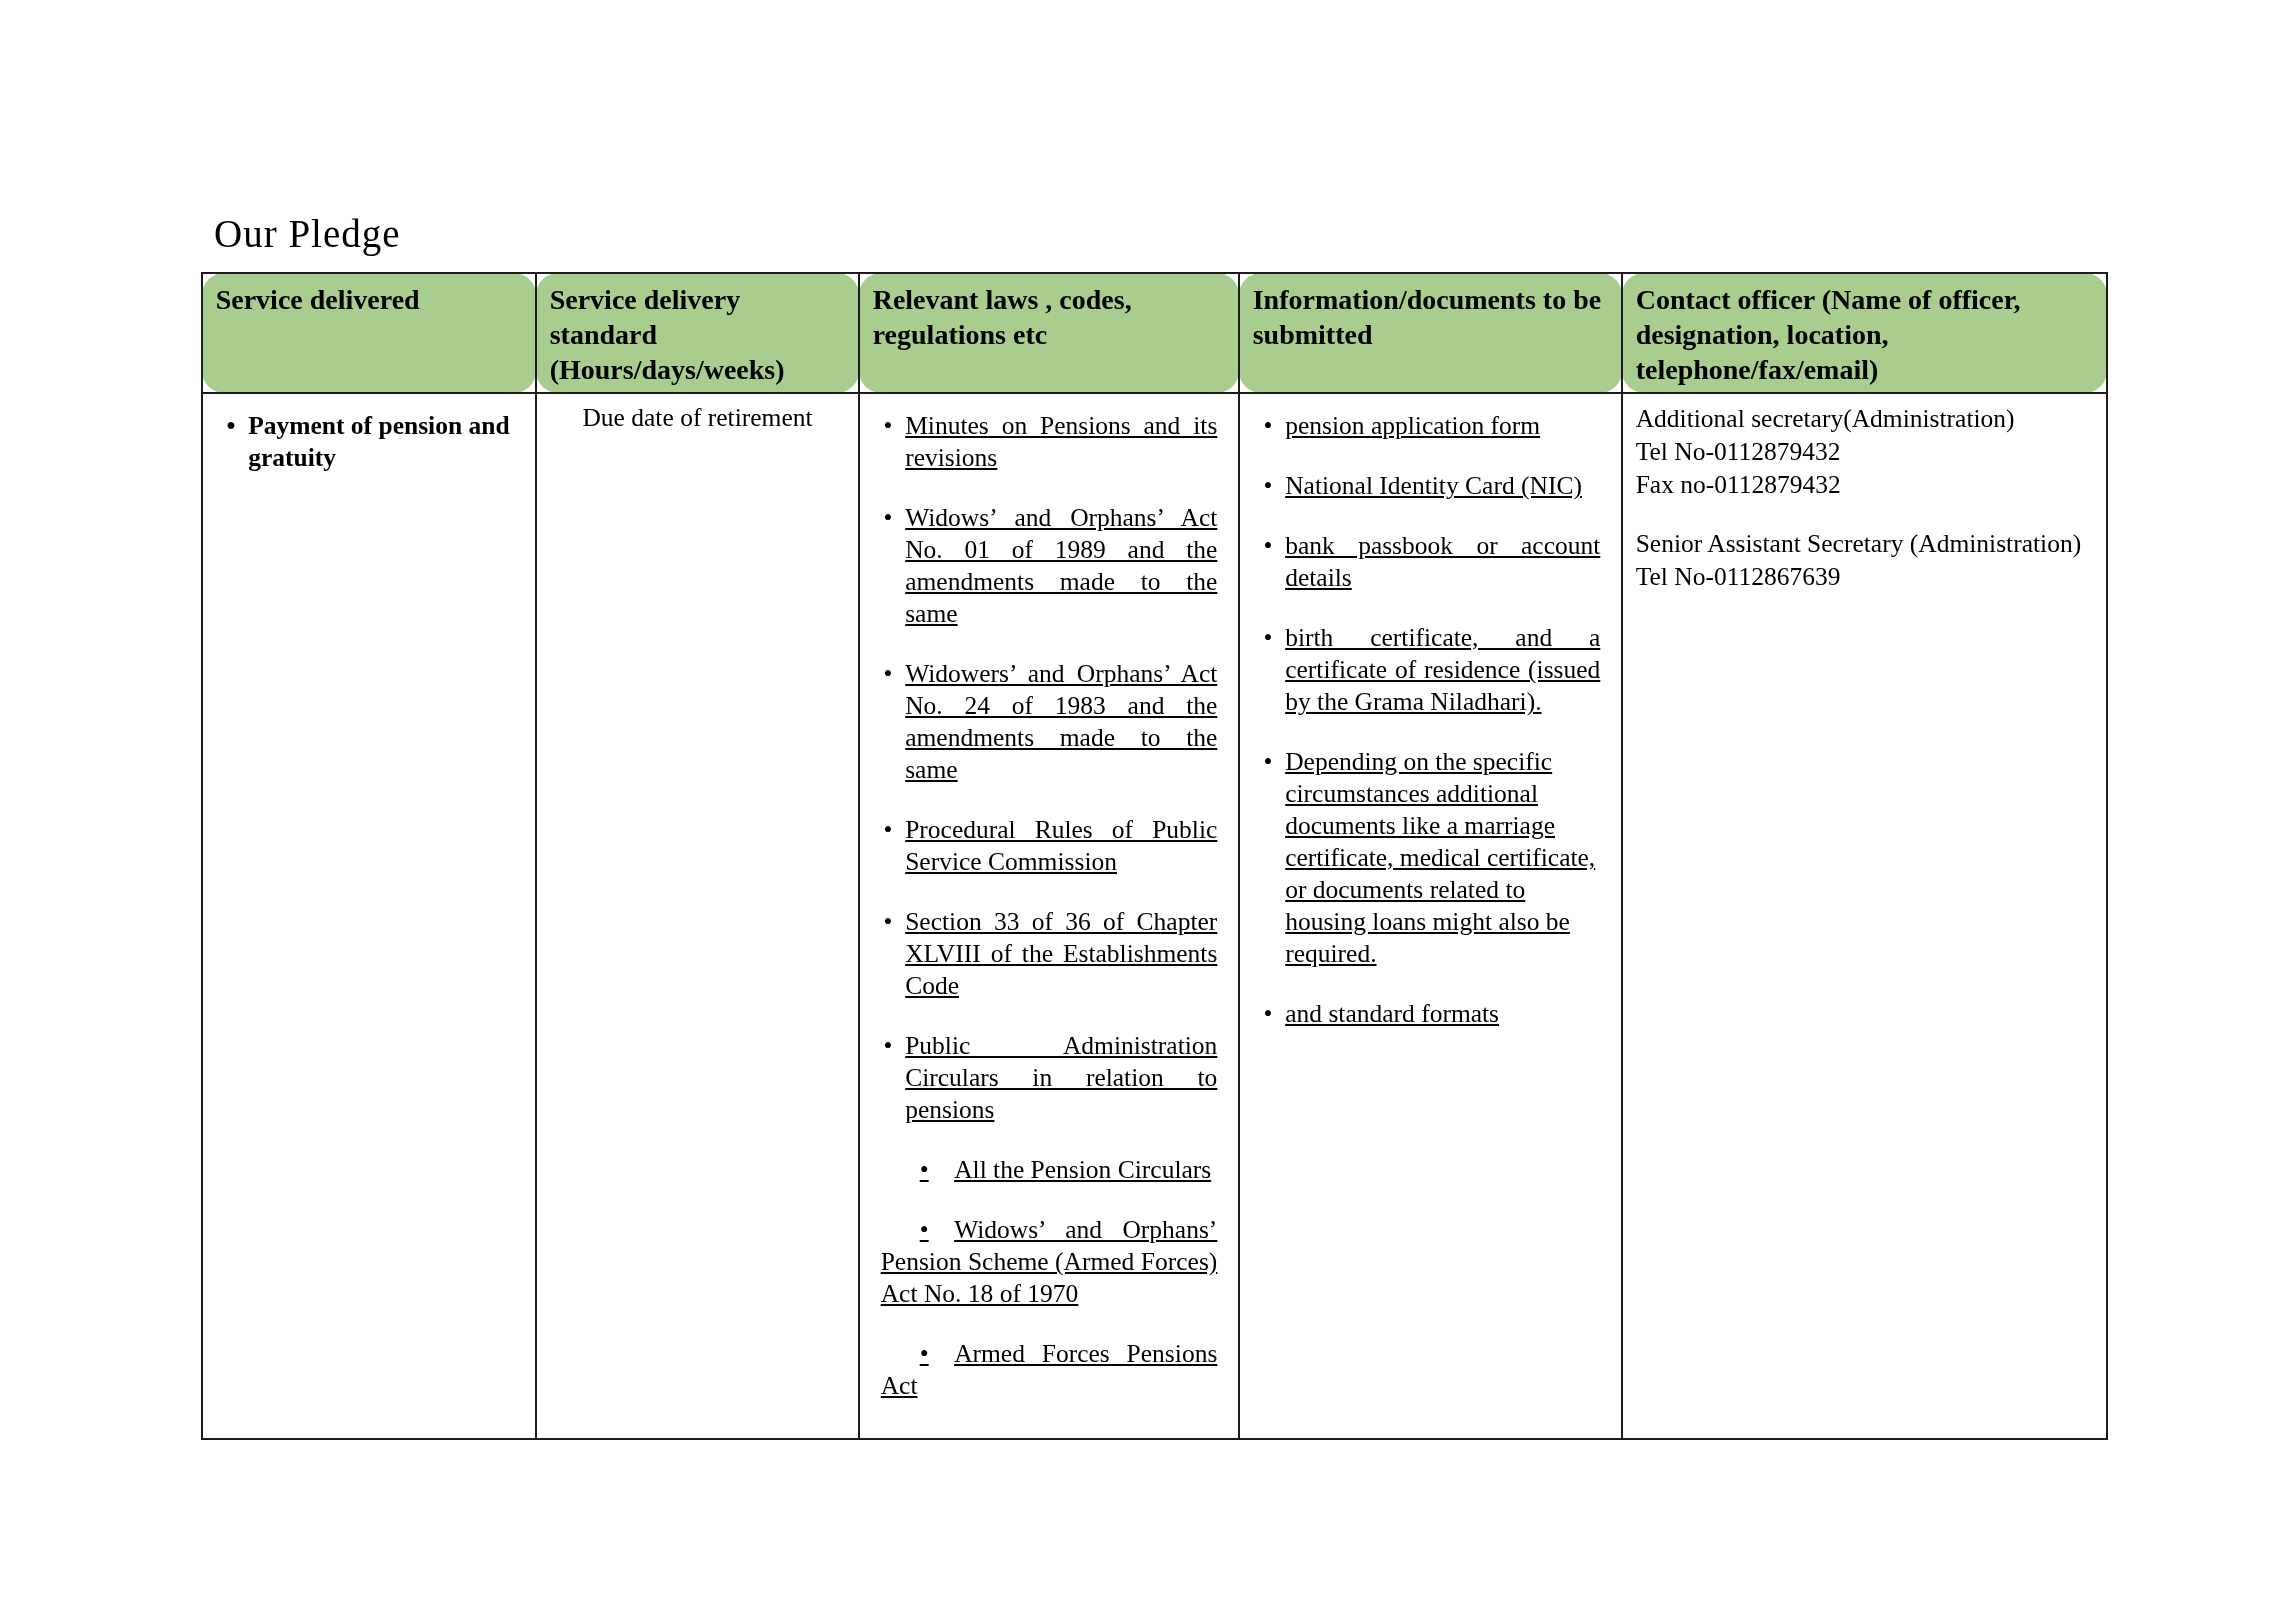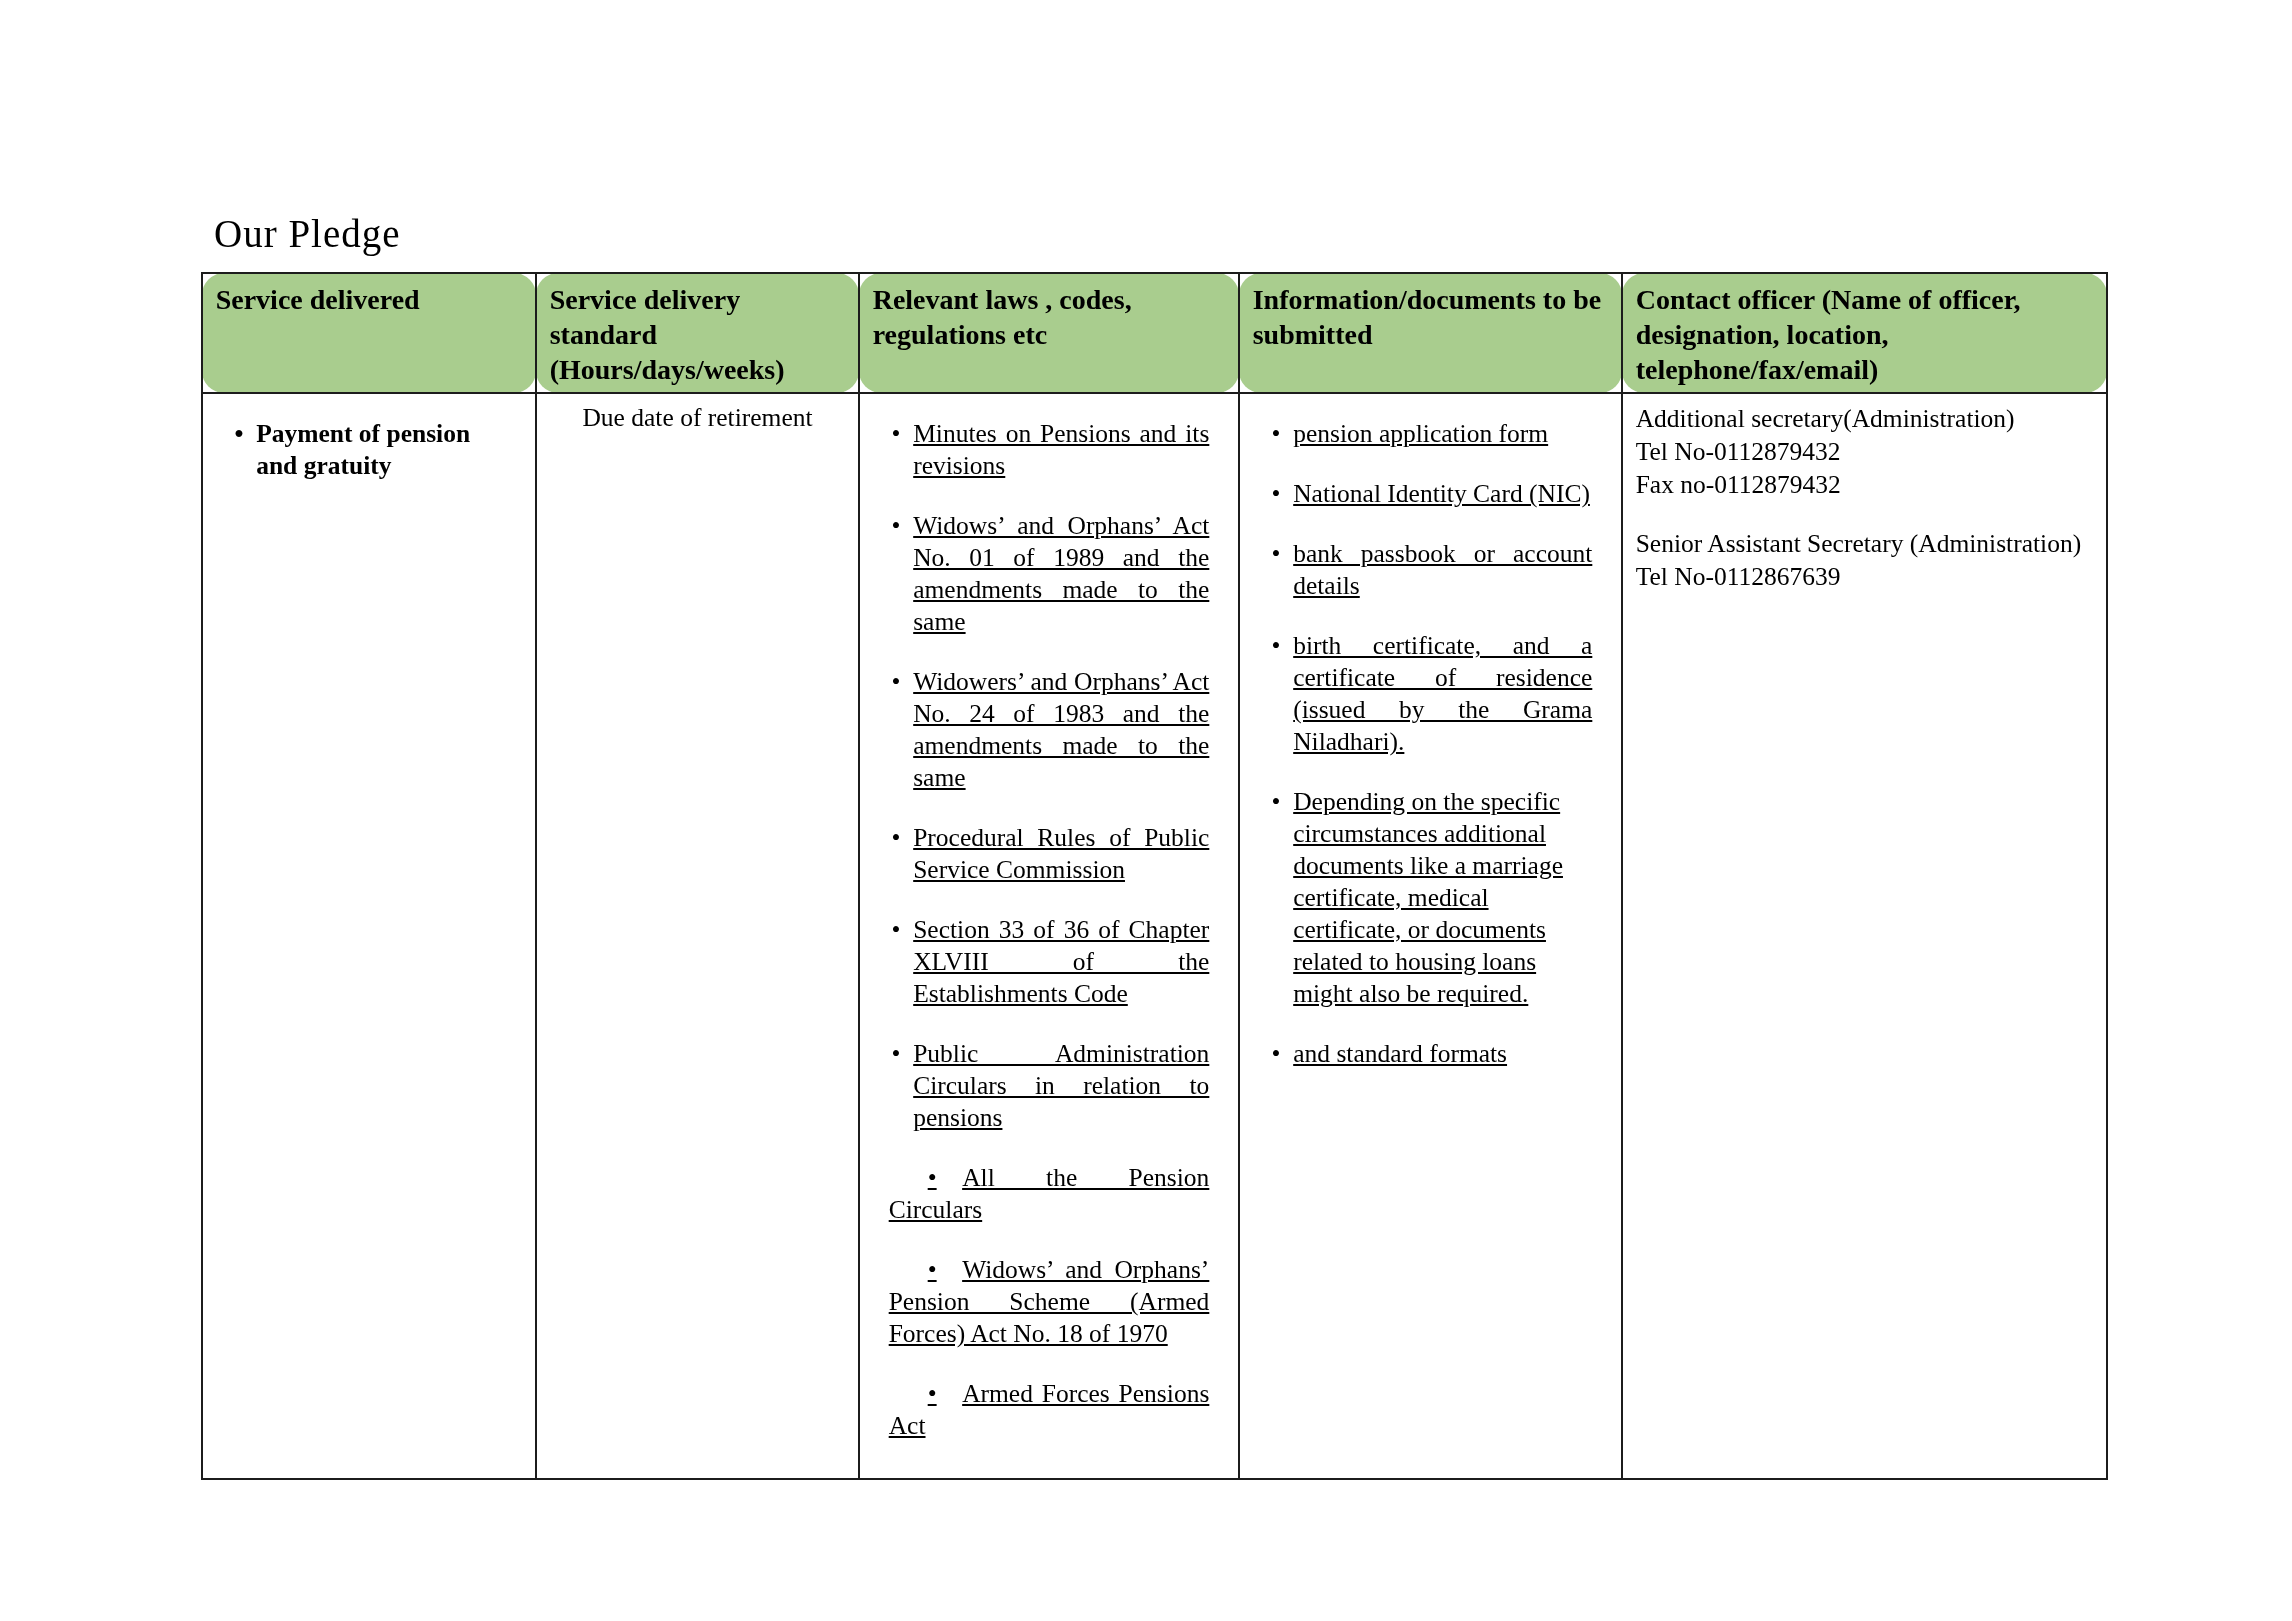--- a/index.html
+++ b/index.html
@@ -50,21 +50,21 @@
     border-radius: 22px;
   }
   tbody td {
     font-size: 25.5px;
     line-height: 32px;
     padding: 8.8px 12.7px 7.8px 12.7px;
     height: 861px;
   }
   ul.bullets {
     list-style: none;
-    margin: 16px;
+    margin: 8px;
     padding: 0;
   }
   ul.bullets li {
     position: relative;
     padding-left: 24.5px;
     margin-bottom: 28px;
   }
   ul.bullets li::before {
     content: "\2022";
     position: absolute;

